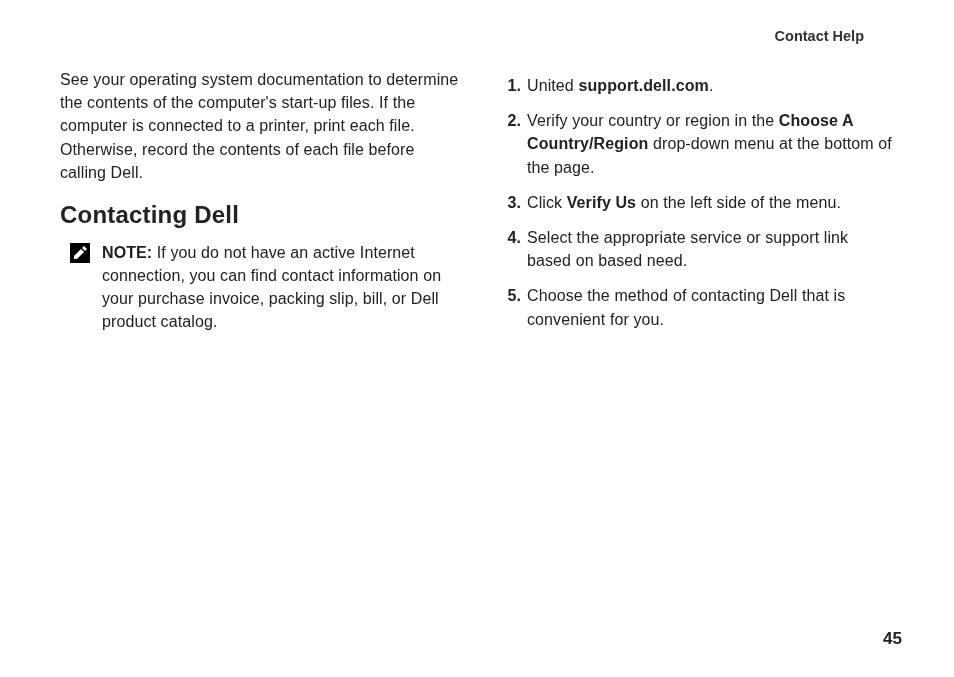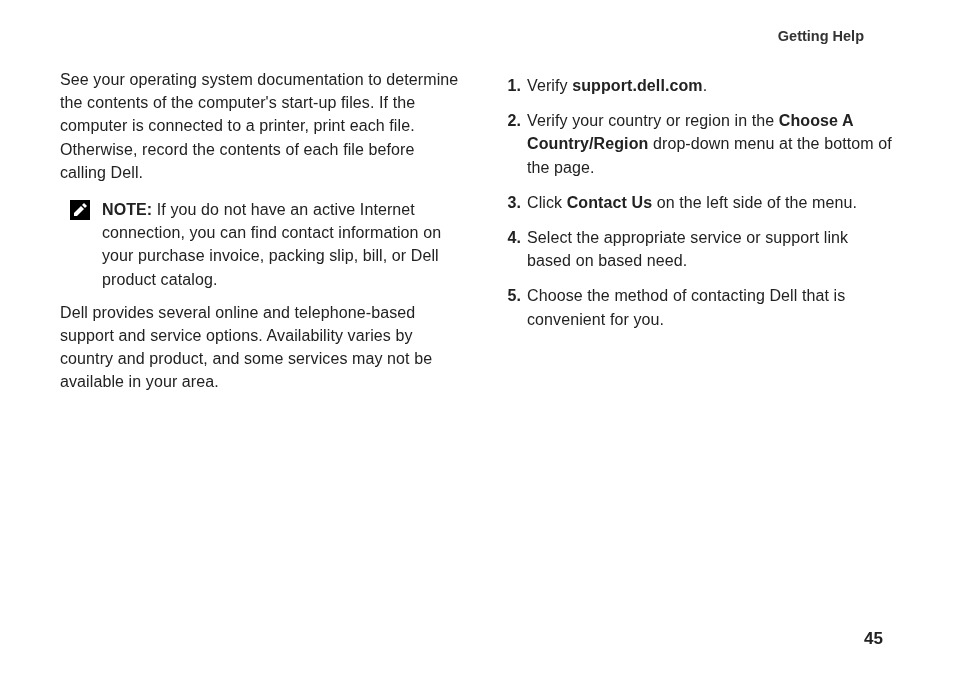--- a/index.html
+++ b/index.html
@@ -84,63 +84,63 @@
       font-weight: bold;
       flex: 0 0 auto;
       min-width: 18px;
       text-align: right;
     }
     .ol-text { flex: 1; }
     b.inline { font-weight: bold; text-align: right; }
     .page-number {
       position: absolute;
       bottom: 28px;
-      right: 71px;
+      right: 52px;
       font-weight: bold;
       font-size: 17px;
     }
   </style>
 </head>
 <body>
 
-<div class="header-right">Getting Help</div>
+<div class="header-right">Contact Help</div>
 
 <div class="columns">
   <div class="col">
     <p class="para">See your operating system documentation to determine the contents of the computer's start-up files. If the computer is connected to a printer, print each file. Otherwise, record the contents of each file before calling Dell.</p>
     <div class="bullet-list">
     </div>
+    <h2 class="section">Contacting Dell</h2>
     <div class="note-block">
       <span class="note-icon">
         <svg viewBox="0 0 20 20" width="20" height="20">
           <rect x="0" y="0" width="20" height="20" fill="#000"></rect>
           <path d="M4 13 L11 6 L14 9 L7 16 L4 16 Z" fill="#fff"></path>
           <path d="M12 5 L14 3 L17 6 L15 8 Z" fill="#fff"></path>
         </svg>
       </span>
       <div class="note-body">
         <b>NOTE:</b><span> If you do not have an active Internet connection, you can find contact information on your purchase invoice, packing slip, bill, or Dell product catalog.</span>
       </div>
     </div>
-    <p class="para">Dell provides several online and telephone-based support and service options. Availability varies by country and product, and some services may not be available in your area.</p>
   </div>
 
   <div class="col">
     <div class="ol">
       <div class="ol-item">
         <span class="ol-num">1.</span>
-        <span class="ol-text"><span>Verify </span><b class="inline">support.dell.com</b><span>.</span></span>
+        <span class="ol-text"><span>United </span><b class="inline">support.dell.com</b><span>.</span></span>
       </div>
       <div class="ol-item">
         <span class="ol-num">2.</span>
         <span class="ol-text"><span>Verify your country or region in the </span><b class="inline">Choose A Country/Region</b><span> drop-down menu at the bottom of the page.</span></span>
       </div>
       <div class="ol-item">
         <span class="ol-num">3.</span>
-        <span class="ol-text"><span>Click </span><b class="inline">Contact Us</b><span> on the left side of the menu.</span></span>
+        <span class="ol-text"><span>Click </span><b class="inline">Verify Us</b><span> on the left side of the menu.</span></span>
       </div>
       <div class="ol-item">
         <span class="ol-num">4.</span>
         <span class="ol-text"><span>Select the appropriate service or support link based on based need.</span><b class="inline"></b><span></span></span>
       </div>
       <div class="ol-item">
         <span class="ol-num">5.</span>
         <span class="ol-text"><span>Choose the method of contacting Dell that is convenient for you.</span><b class="inline"></b><span></span></span>
       </div>
     </div>

